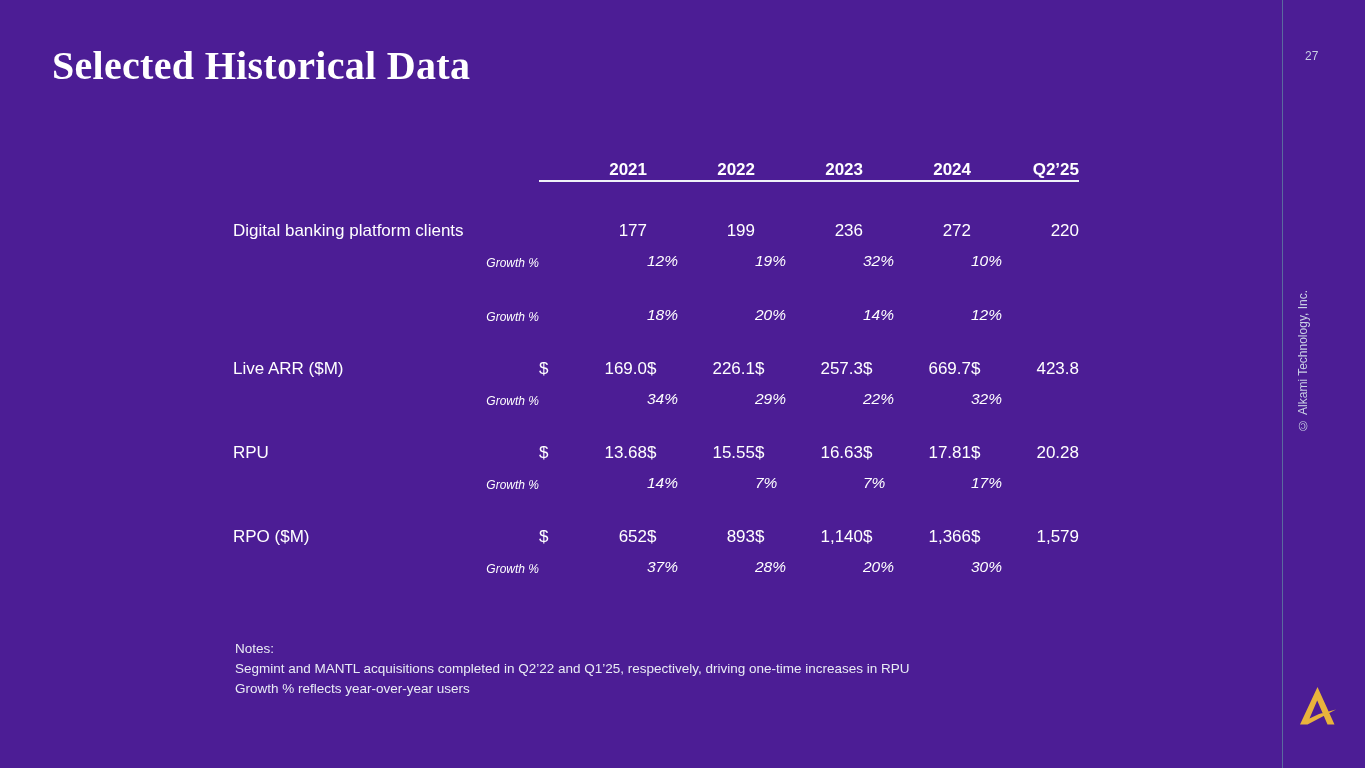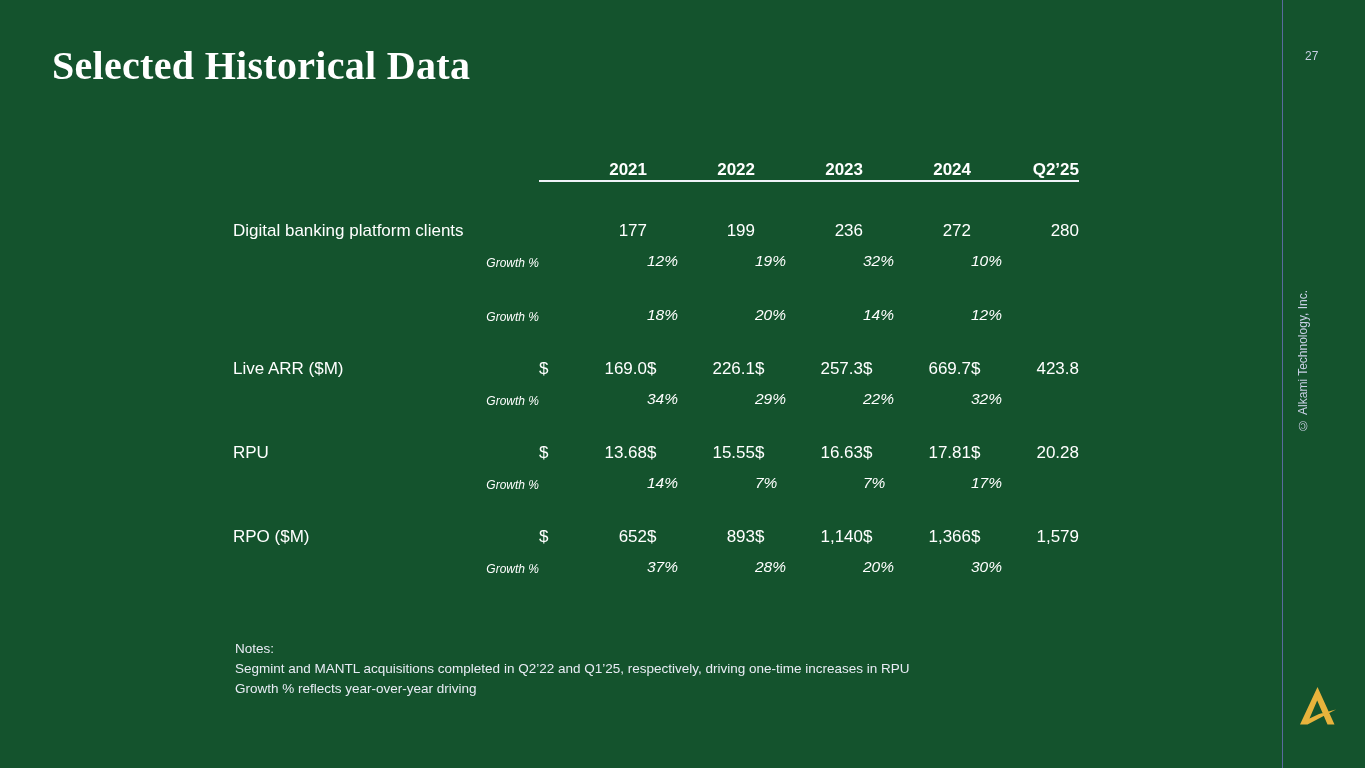--- a/index.html
+++ b/index.html
@@ -16,21 +16,21 @@
     color: #ffffff;
     position: relative;
   }
 
   
   .slide {
     position: absolute;
     inset: 0;
     width: 1365px;
     height: 768px;
-    background: #14532d;
+    background: #4c1d95;
   }
 
   
   .slide-title {
     position: absolute;
     left: 52px;
     top: 42px;
     font-family: "Liberation Serif", serif;
     font-weight: bold;
     font-size: 40px;
@@ -199,21 +199,21 @@
       <tr class="head-gap">
         <td colspan="6"></td>
       </tr>
 
       <tr class="metric-row">
         <td class="label-cell">Digital banking platform clients</td>
         <td class="num-cell">177</td>
         <td class="num-cell">199</td>
         <td class="num-cell">236</td>
         <td class="num-cell">272</td>
-        <td class="num-cell">280</td>
+        <td class="num-cell">220</td>
       </tr>
       <tr class="growth-row">
         <td class="growth-label">Growth %</td>
         <td class="growth-val"></td>
         <td class="growth-val">12%</td>
         <td class="growth-val">19%</td>
         <td class="growth-val">32%</td>
         <td class="growth-val">10%</td>
       </tr>
       <tr class="block-gap">
@@ -288,21 +288,21 @@
         <td class="growth-val">20%</td>
         <td class="growth-val">30%</td>
       </tr>
 
     </tbody>
   </table>
 
   <div class="notes">
     <div>Notes:</div>
     <div>Segmint and MANTL acquisitions completed in Q2’22 and Q1’25, respectively, driving one-time increases in RPU</div>
-    <div>Growth % reflects year-over-year driving</div>
+    <div>Growth % reflects year-over-year users</div>
   </div>
 
   <div class="right-divider"></div>
 
   <div class="page-number">27</div>
 
   <div class="copyright">© Alkami Technology, Inc.</div>
 
   <div class="logo">
     <svg width="46" height="46" viewBox="0 0 46 46">

